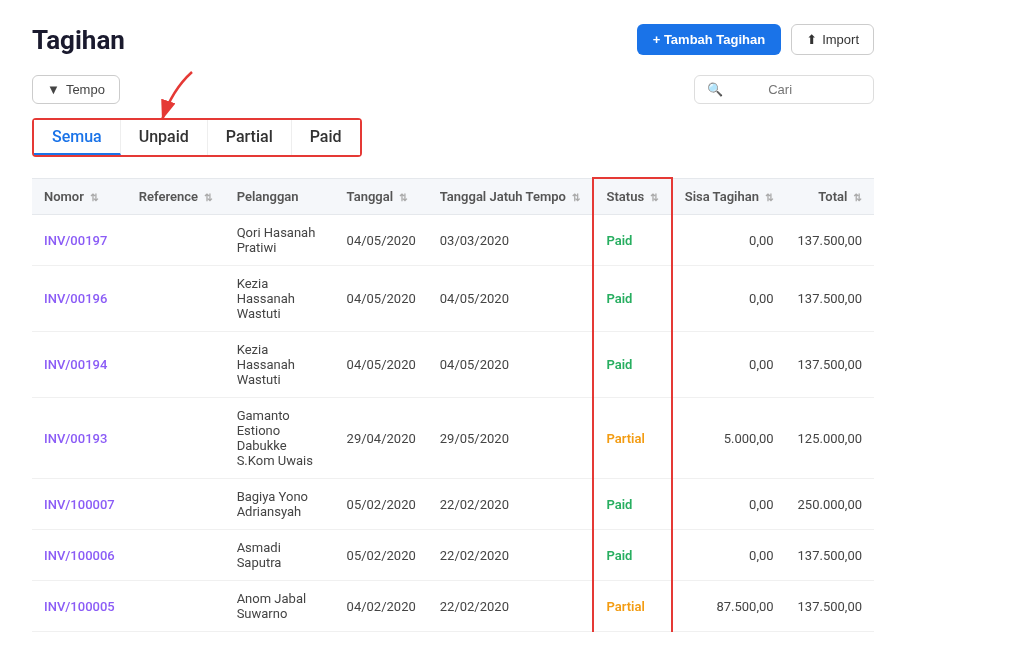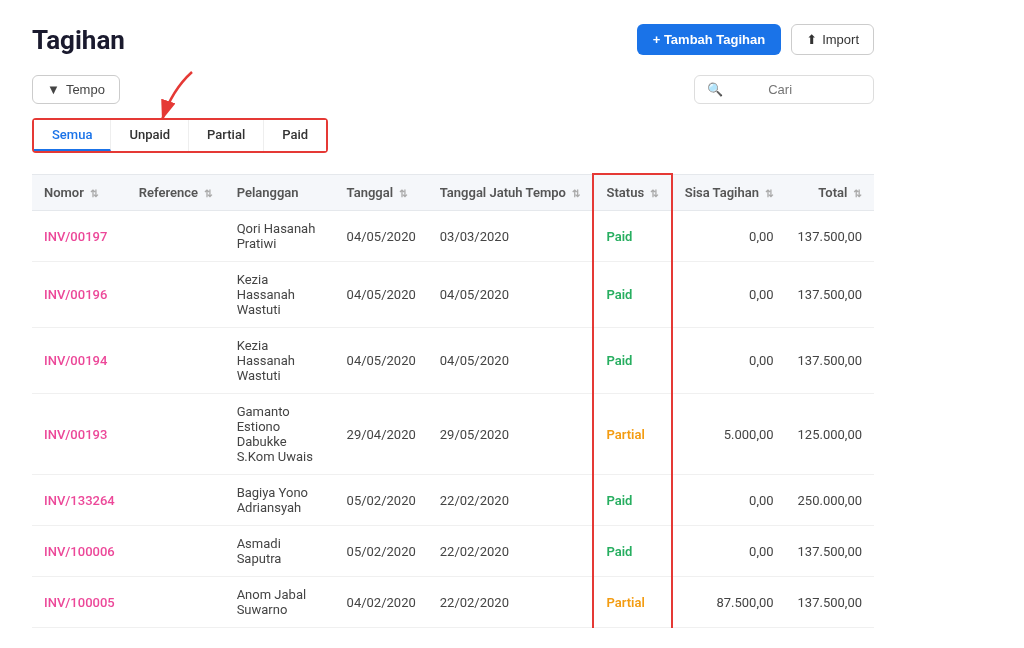--- a/index.html
+++ b/index.html
@@ -110,21 +110,21 @@
     .tabs-wrapper {
       border: 2px solid #e53935;
       border-radius: 4px;
       display: inline-flex;
       margin-bottom: 18px;
       position: relative;
     }
     .tab-item {
       padding: 7px 18px;
       cursor: pointer;
-      font-size: 13px;
+      font-size: 16px;
       font-weight: 500;
       color: #333;
       border-right: 1px solid #eee;
       background: #fff;
     }
     .tab-item:last-child { border-right: none; }
     .tab-item.active {
       color: #1a73e8;
       border-bottom: 2px solid #1a73e8;
     }
@@ -154,21 +154,21 @@
     }
     tbody tr {
       border-bottom: 1px solid #f0f0f0;
     }
     tbody td {
       padding: 10px 12px;
       color: #444;
       vertical-align: middle;
     }
     .invoice-link {
-      color: #ec4899;
+      color: #8b5cf6;
       text-decoration: none;
       font-weight: 500;
       cursor: pointer;
     }
     .status-paid {
       color: #27ae60;
       font-weight: 600;
     }
     .status-partial {
       color: #f39c12;
@@ -298,21 +298,21 @@
       <td>29/04/2020</td>
       <td>29/05/2020</td>
       <td class="status-col">
         <span class="status-partial">Partial</span>
       </td>
       <td class="col-right">5.000,00</td>
       <td class="col-right">125.000,00</td>
     </tr>
         <tr>
       <td>
-        <a class="invoice-link">INV/133264</a>
+        <a class="invoice-link">INV/100007</a>
       </td>
       <td></td>
       <td>Bagiya Yono Adriansyah</td>
       <td>05/02/2020</td>
       <td>22/02/2020</td>
       <td class="status-col">
         <span class="status-paid">Paid</span>
       </td>
       <td class="col-right">0,00</td>
       <td class="col-right">250.000,00</td>

